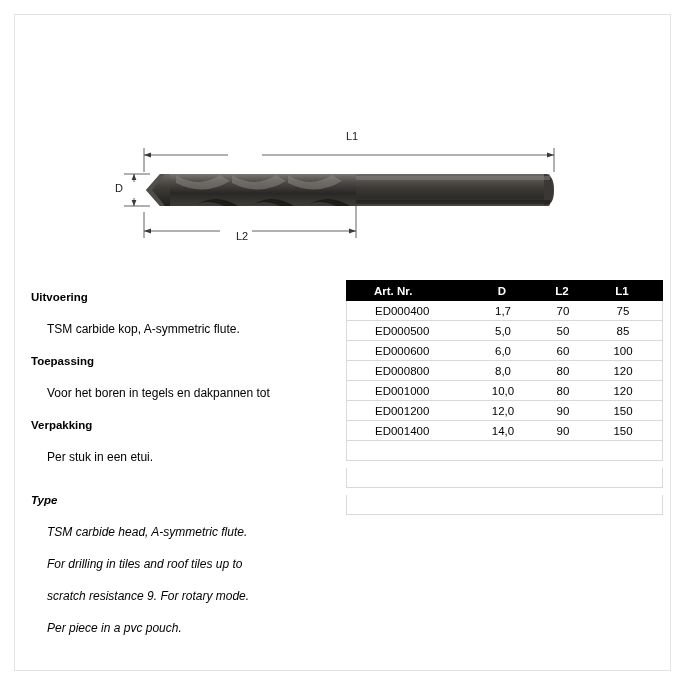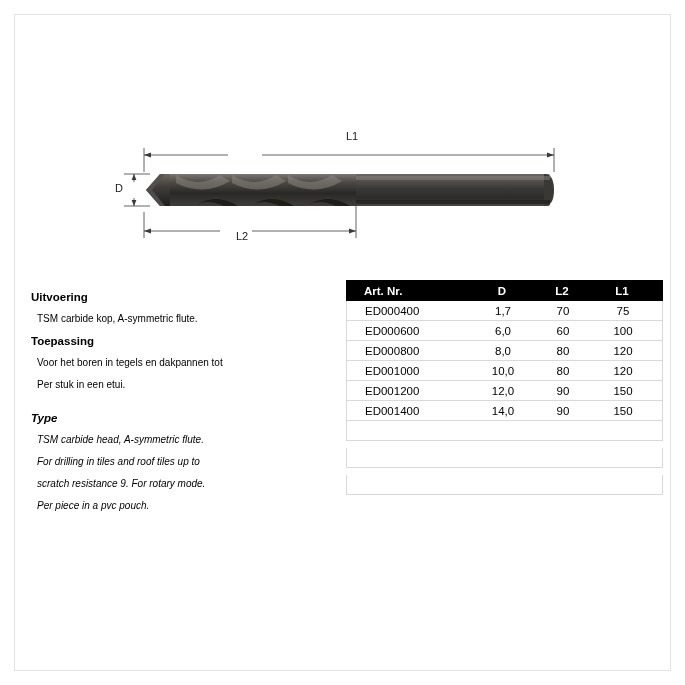--- a/index.html
+++ b/index.html
@@ -61,24 +61,24 @@
     width: 300px;
   }
   .tb-head {
     font-size: 11.5px;
     font-weight: bold;
     color: #000;
     line-height: 16px;
     margin: 0;
   }
   .tb-body {
-    font-size: 10px;
+    font-size: 12px;
     color: #000;
     line-height: 16px;
-    margin: 6px;
+    margin: 16px;
   }
   .tb-head.it, .tb-body.it { font-style: italic; }
   .tb-gap { height: 11px; }
 
   
   .table {
     position: absolute;
     left: 346px;
     top: 280px;
     width: 317px;
@@ -104,21 +104,21 @@
     color: #000;
   }
   .row.data.first { border-top: none; }
   .row.empty {
     border: 1px solid #d9d9d9;
     border-top: none;
     height: 20px;
     background: #ffffff;
   }
   .row.spacer { height: 7px; background: transparent; border: none; }
-  .c-art { width: 125px; padding-left: 18px; box-sizing: border-box; text-align: left; }
+  .c-art { width: 125px; padding-left: 28px; box-sizing: border-box; text-align: left; }
   .c-d   { width: 62px; text-align: center; }
   .c-l2  { width: 58px; text-align: center; }
   .c-l1  { width: 62px; text-align: center; }
 </style>
 </head>
 <body>
 
 <div class="page">
   <div class="frame"></div>
 
@@ -197,20 +197,21 @@
     <span class="dim-label dim-l1">L1</span>
     <span class="dim-label dim-l2">L2</span>
     <span class="dim-label dim-d">D</span>
   </div>
 
   <div class="textblock">
     <p class="tb-head">Uitvoering</p>
     <p class="tb-body">TSM carbide kop, A-symmetric flute.</p>
     <p class="tb-head">Toepassing</p>
     <p class="tb-body">Voor het boren in tegels en dakpannen tot</p>
+    <p class="tb-head">Verpakking</p>
     <p class="tb-body">Per stuk in een etui.</p>
 
     <div class="tb-gap"></div>
 
     <p class="tb-head it">Type</p>
     <p class="tb-body it">TSM carbide head, A-symmetric flute.</p>
     <p class="tb-body it">For drilling in tiles and roof tiles up to</p>
     <p class="tb-body it">scratch resistance 9. For rotary mode.</p>
     <p class="tb-body it">Per piece in a pvc pouch.</p>
   </div>
@@ -221,20 +222,26 @@
       <div class="c-d">D</div>
       <div class="c-l2">L2</div>
       <div class="c-l1">L1</div>
     </div>
 
     <div class="row data first">
       <div class="c-art">ED000400</div>
       <div class="c-d">1,7</div>
       <div class="c-l2">70</div>
       <div class="c-l1">75</div>
+    </div>
+    <div class="row data">
+      <div class="c-art">ED000500</div>
+      <div class="c-d">5,0</div>
+      <div class="c-l2">50</div>
+      <div class="c-l1">85</div>
     </div>
     <div class="row data">
       <div class="c-art">ED000600</div>
       <div class="c-d">6,0</div>
       <div class="c-l2">60</div>
       <div class="c-l1">100</div>
     </div>
     <div class="row data">
       <div class="c-art">ED000800</div>
       <div class="c-d">8,0</div>

